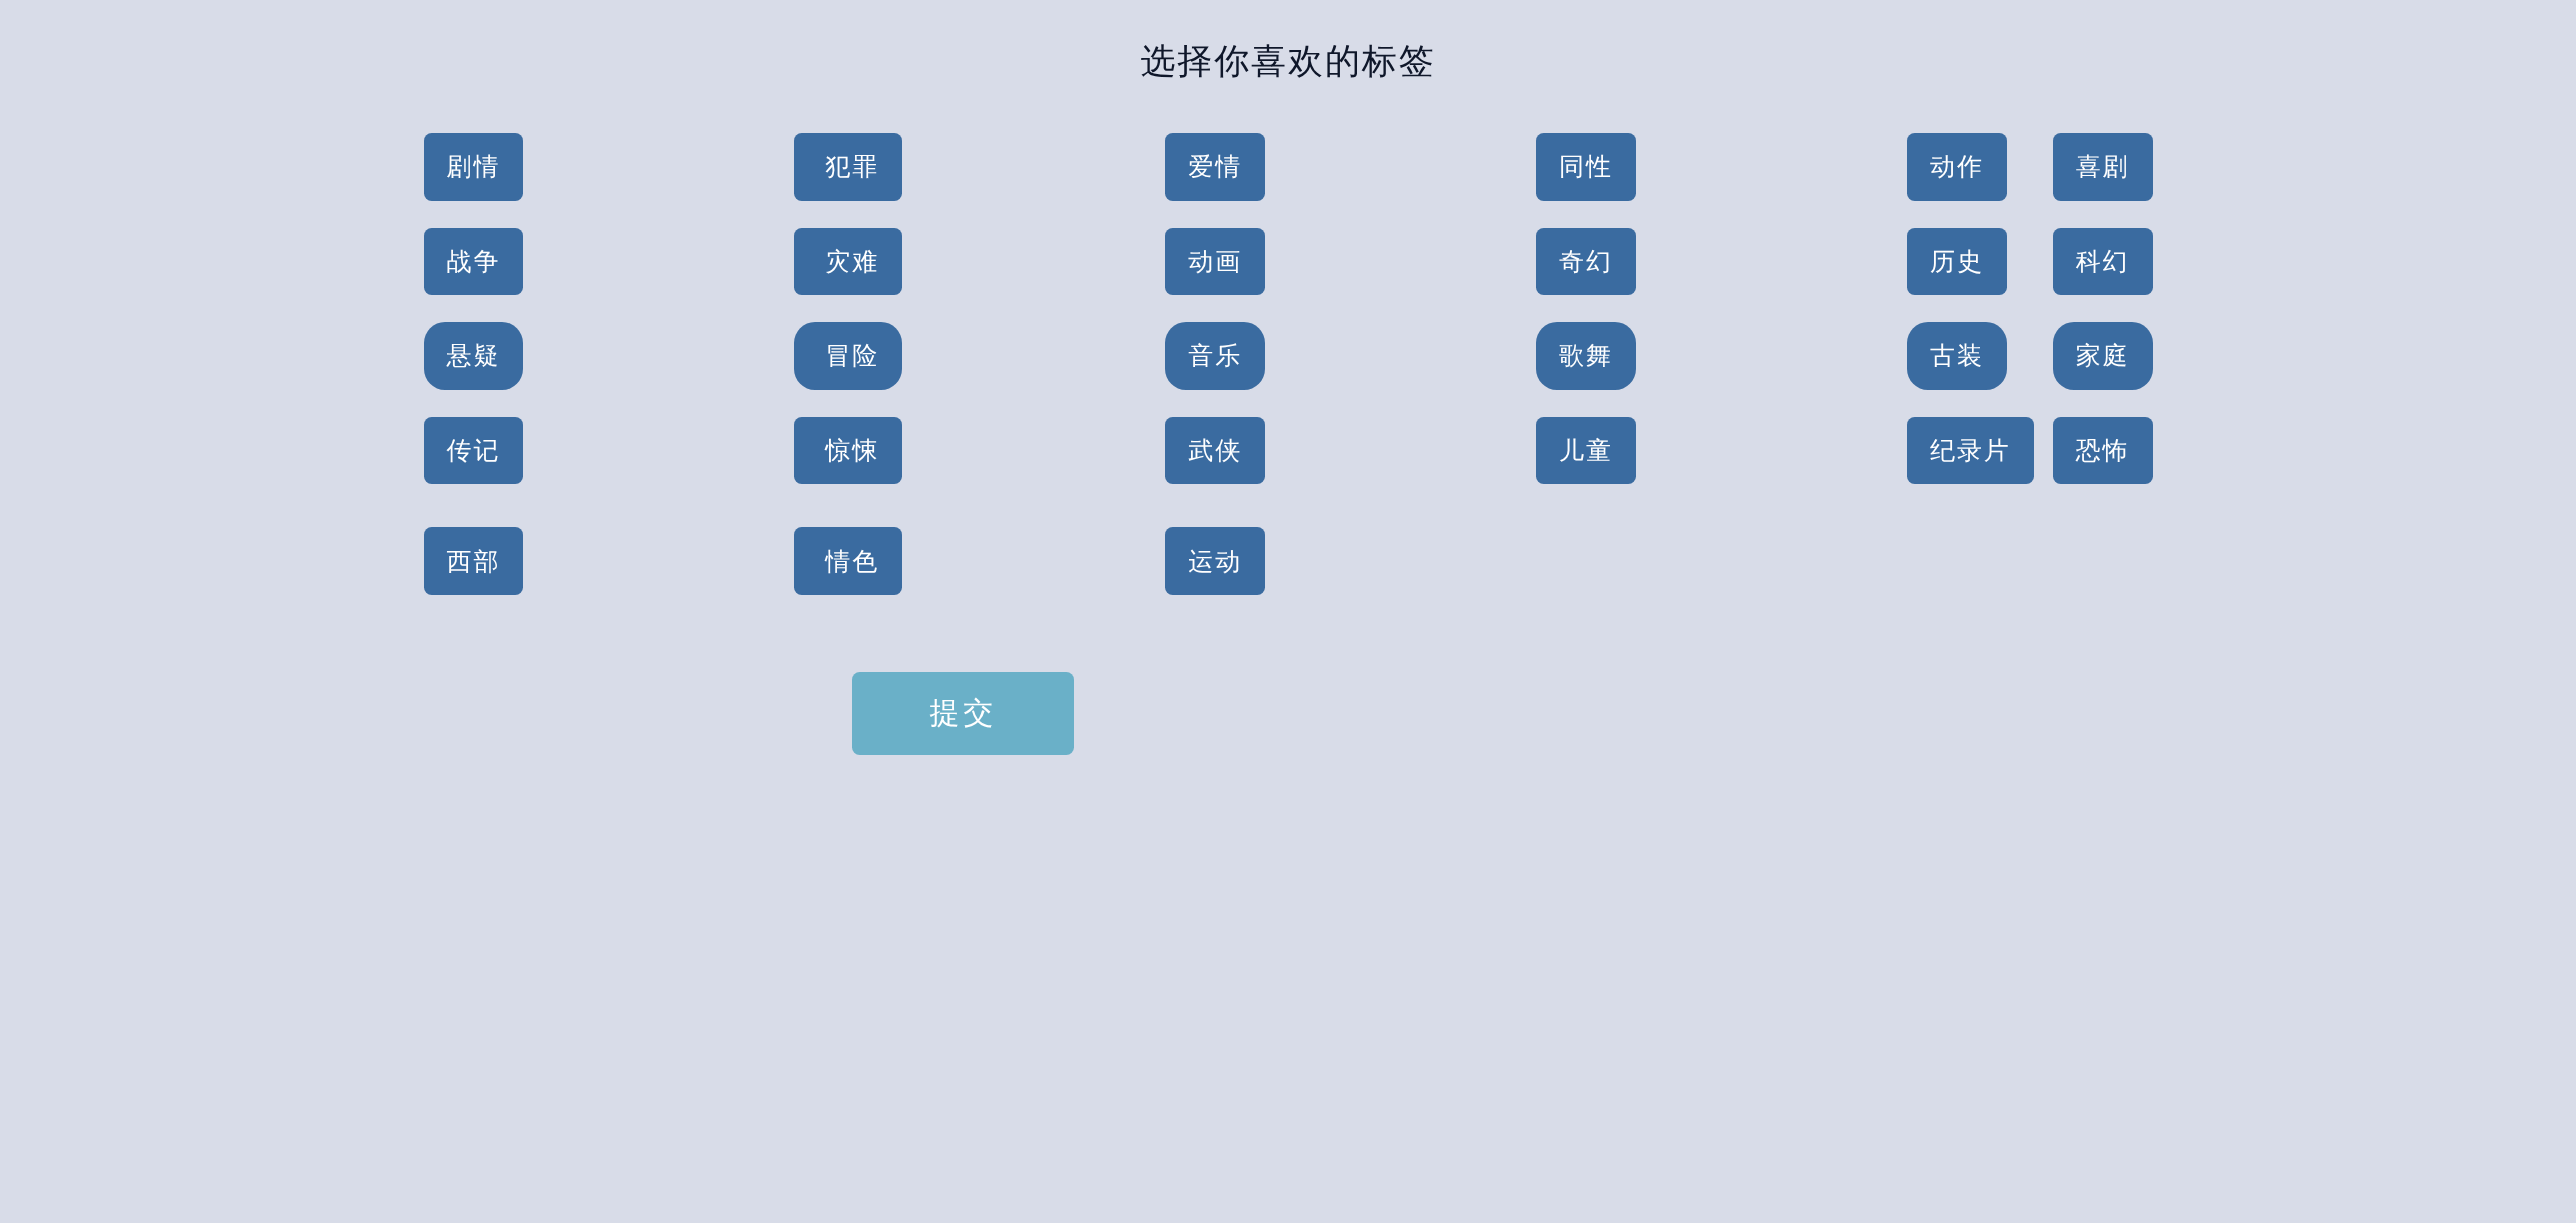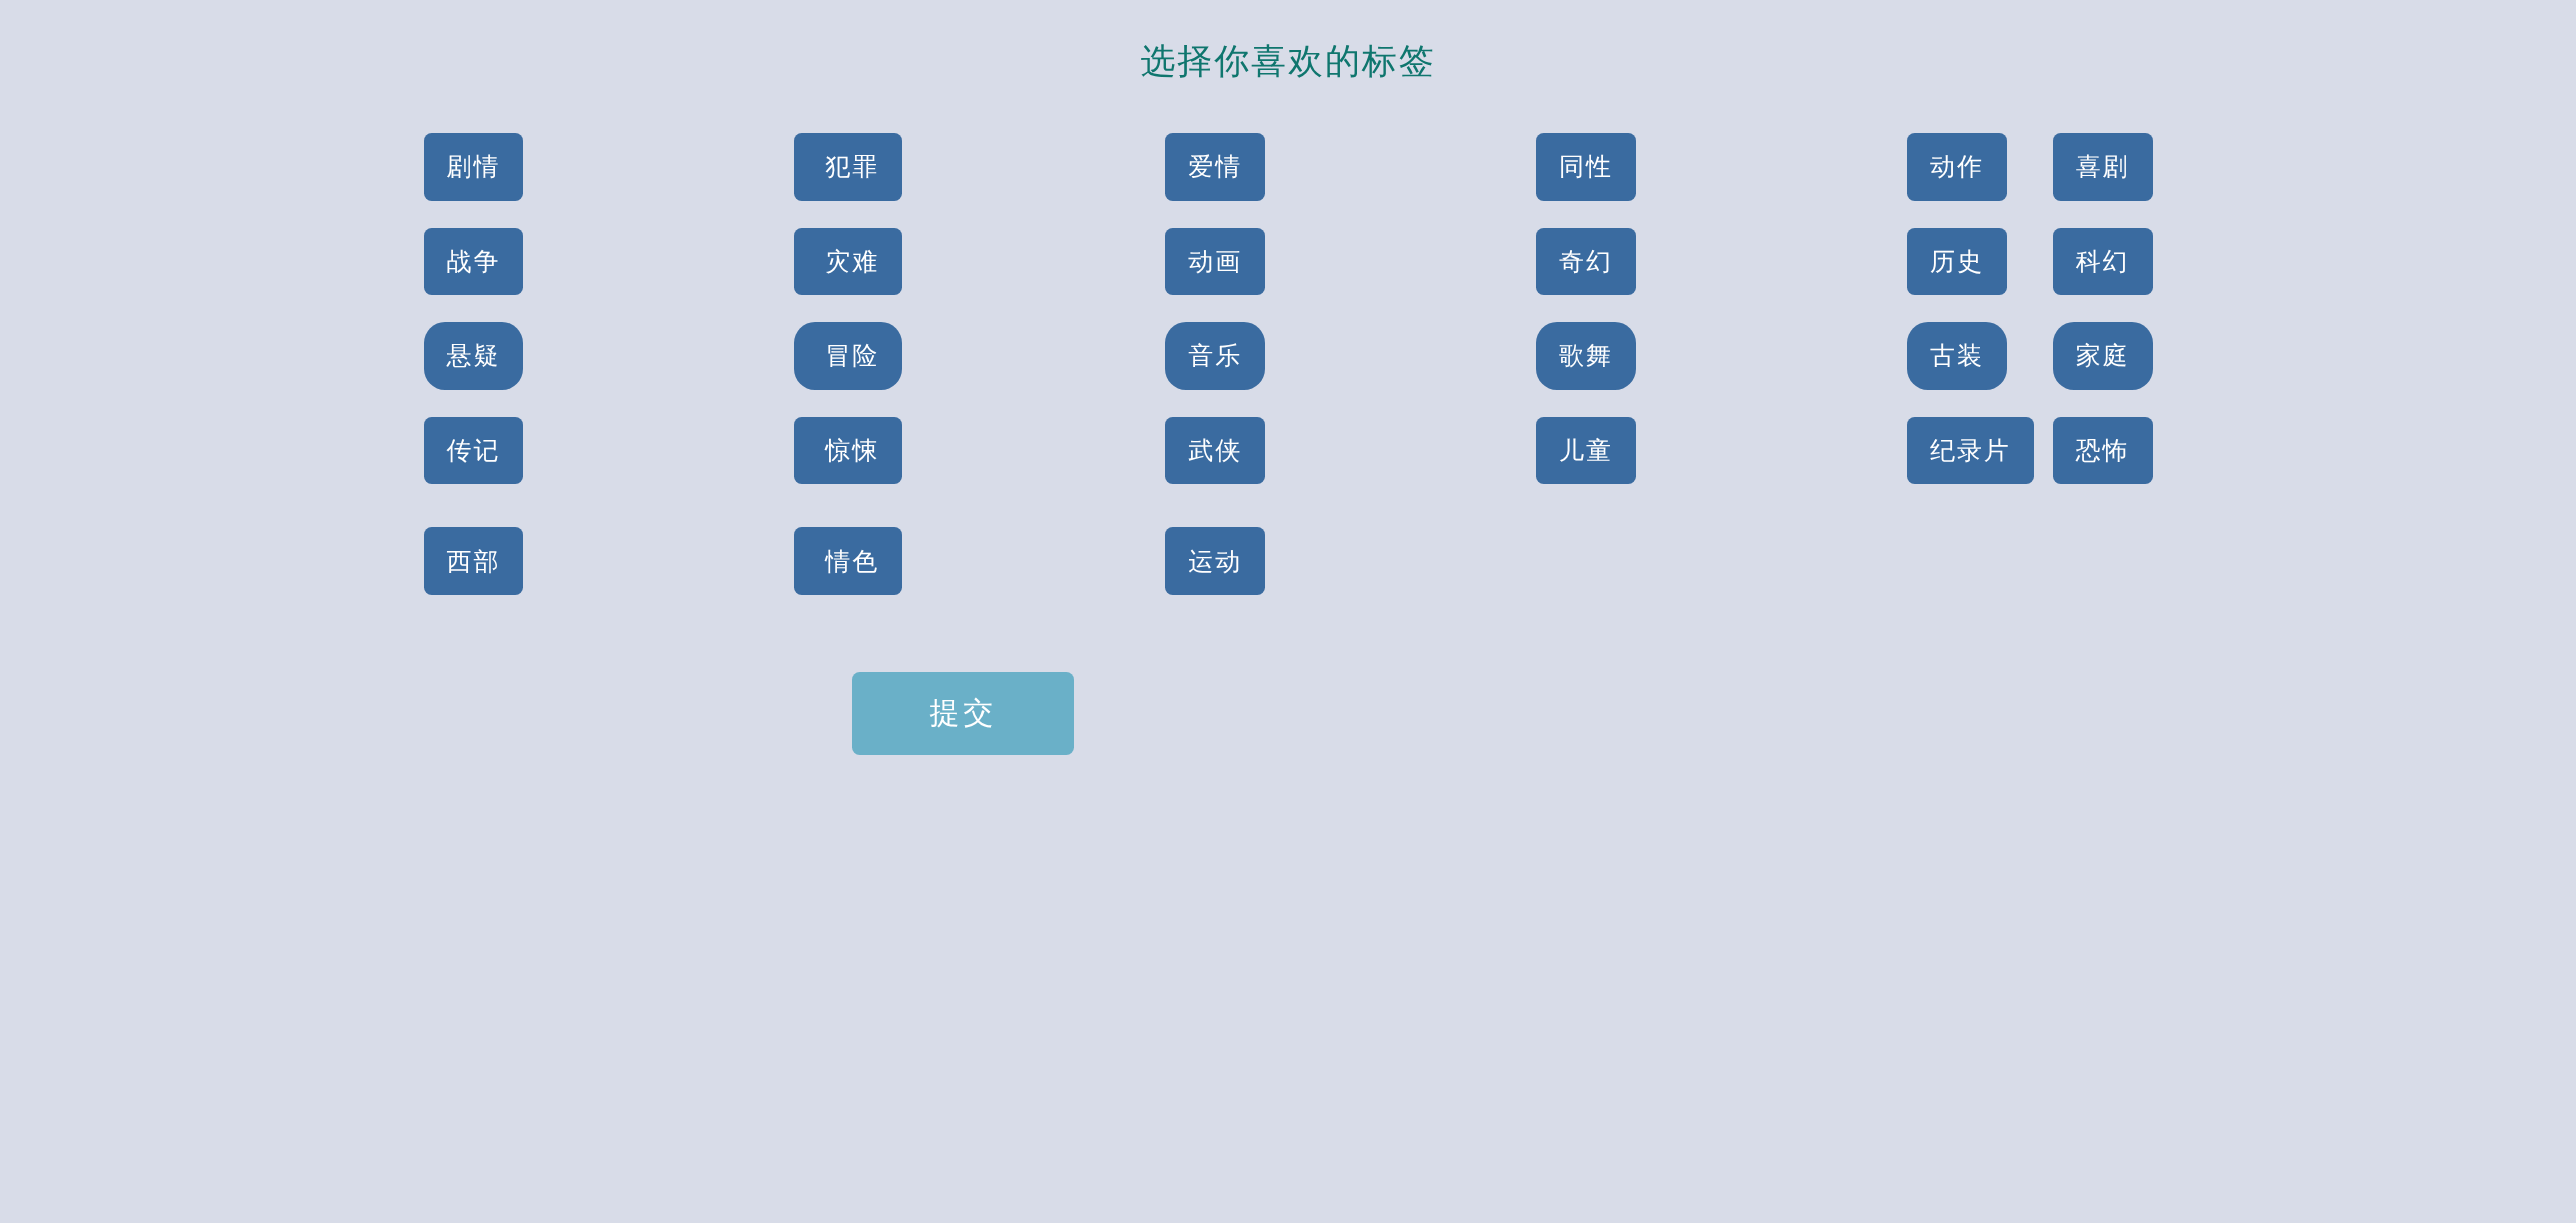--- a/index.html
+++ b/index.html
@@ -13,21 +13,21 @@
       font-family: "Microsoft YaHei", "PingFang SC", "Helvetica Neue", Arial, sans-serif;
       min-height: 100vh;
       display: flex;
       flex-direction: column;
       align-items: center;
       padding: 38px 58px;
     }
 
     .page-title {
       font-size: 35px;
-      color: #0f766e;
+      color: #0f172a;
       margin-bottom: 48px;
       font-weight: 400;
       letter-spacing: 1.9px;
     }
 
     .tags-grid {
       width: 100%;
       max-width: 1729px;
       display: grid;
       grid-template-columns: repeat(4, 1fr);

